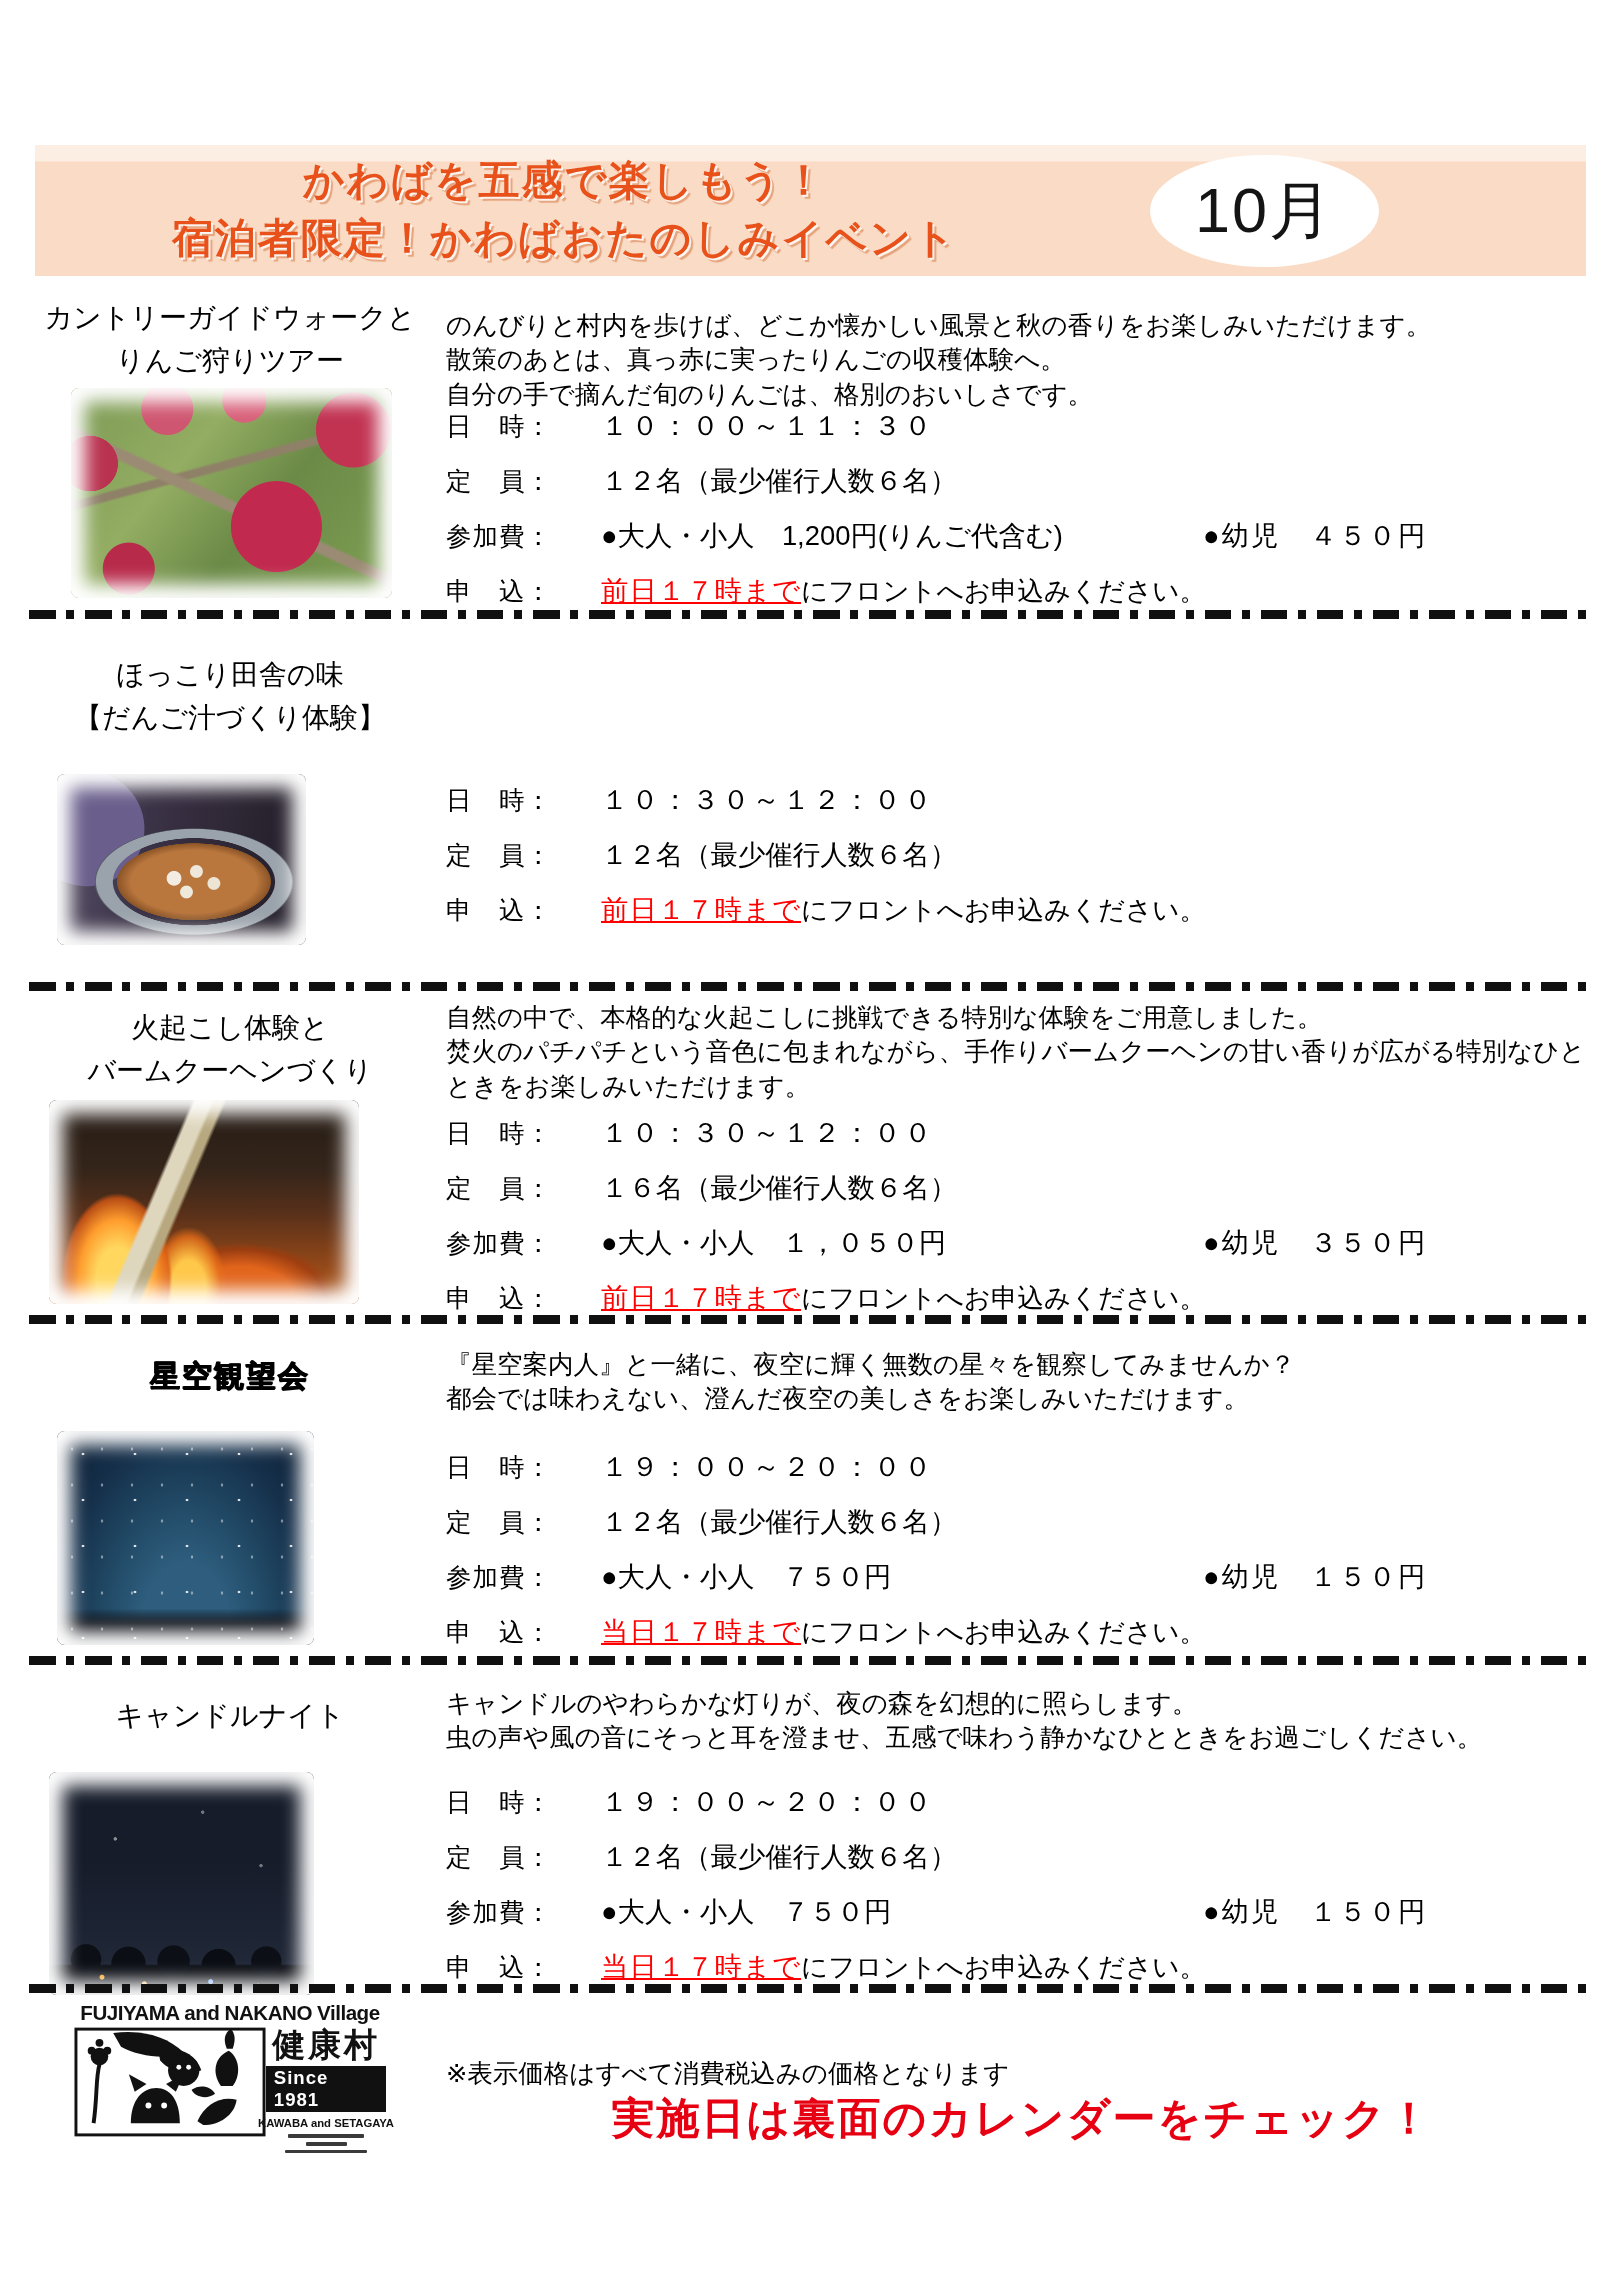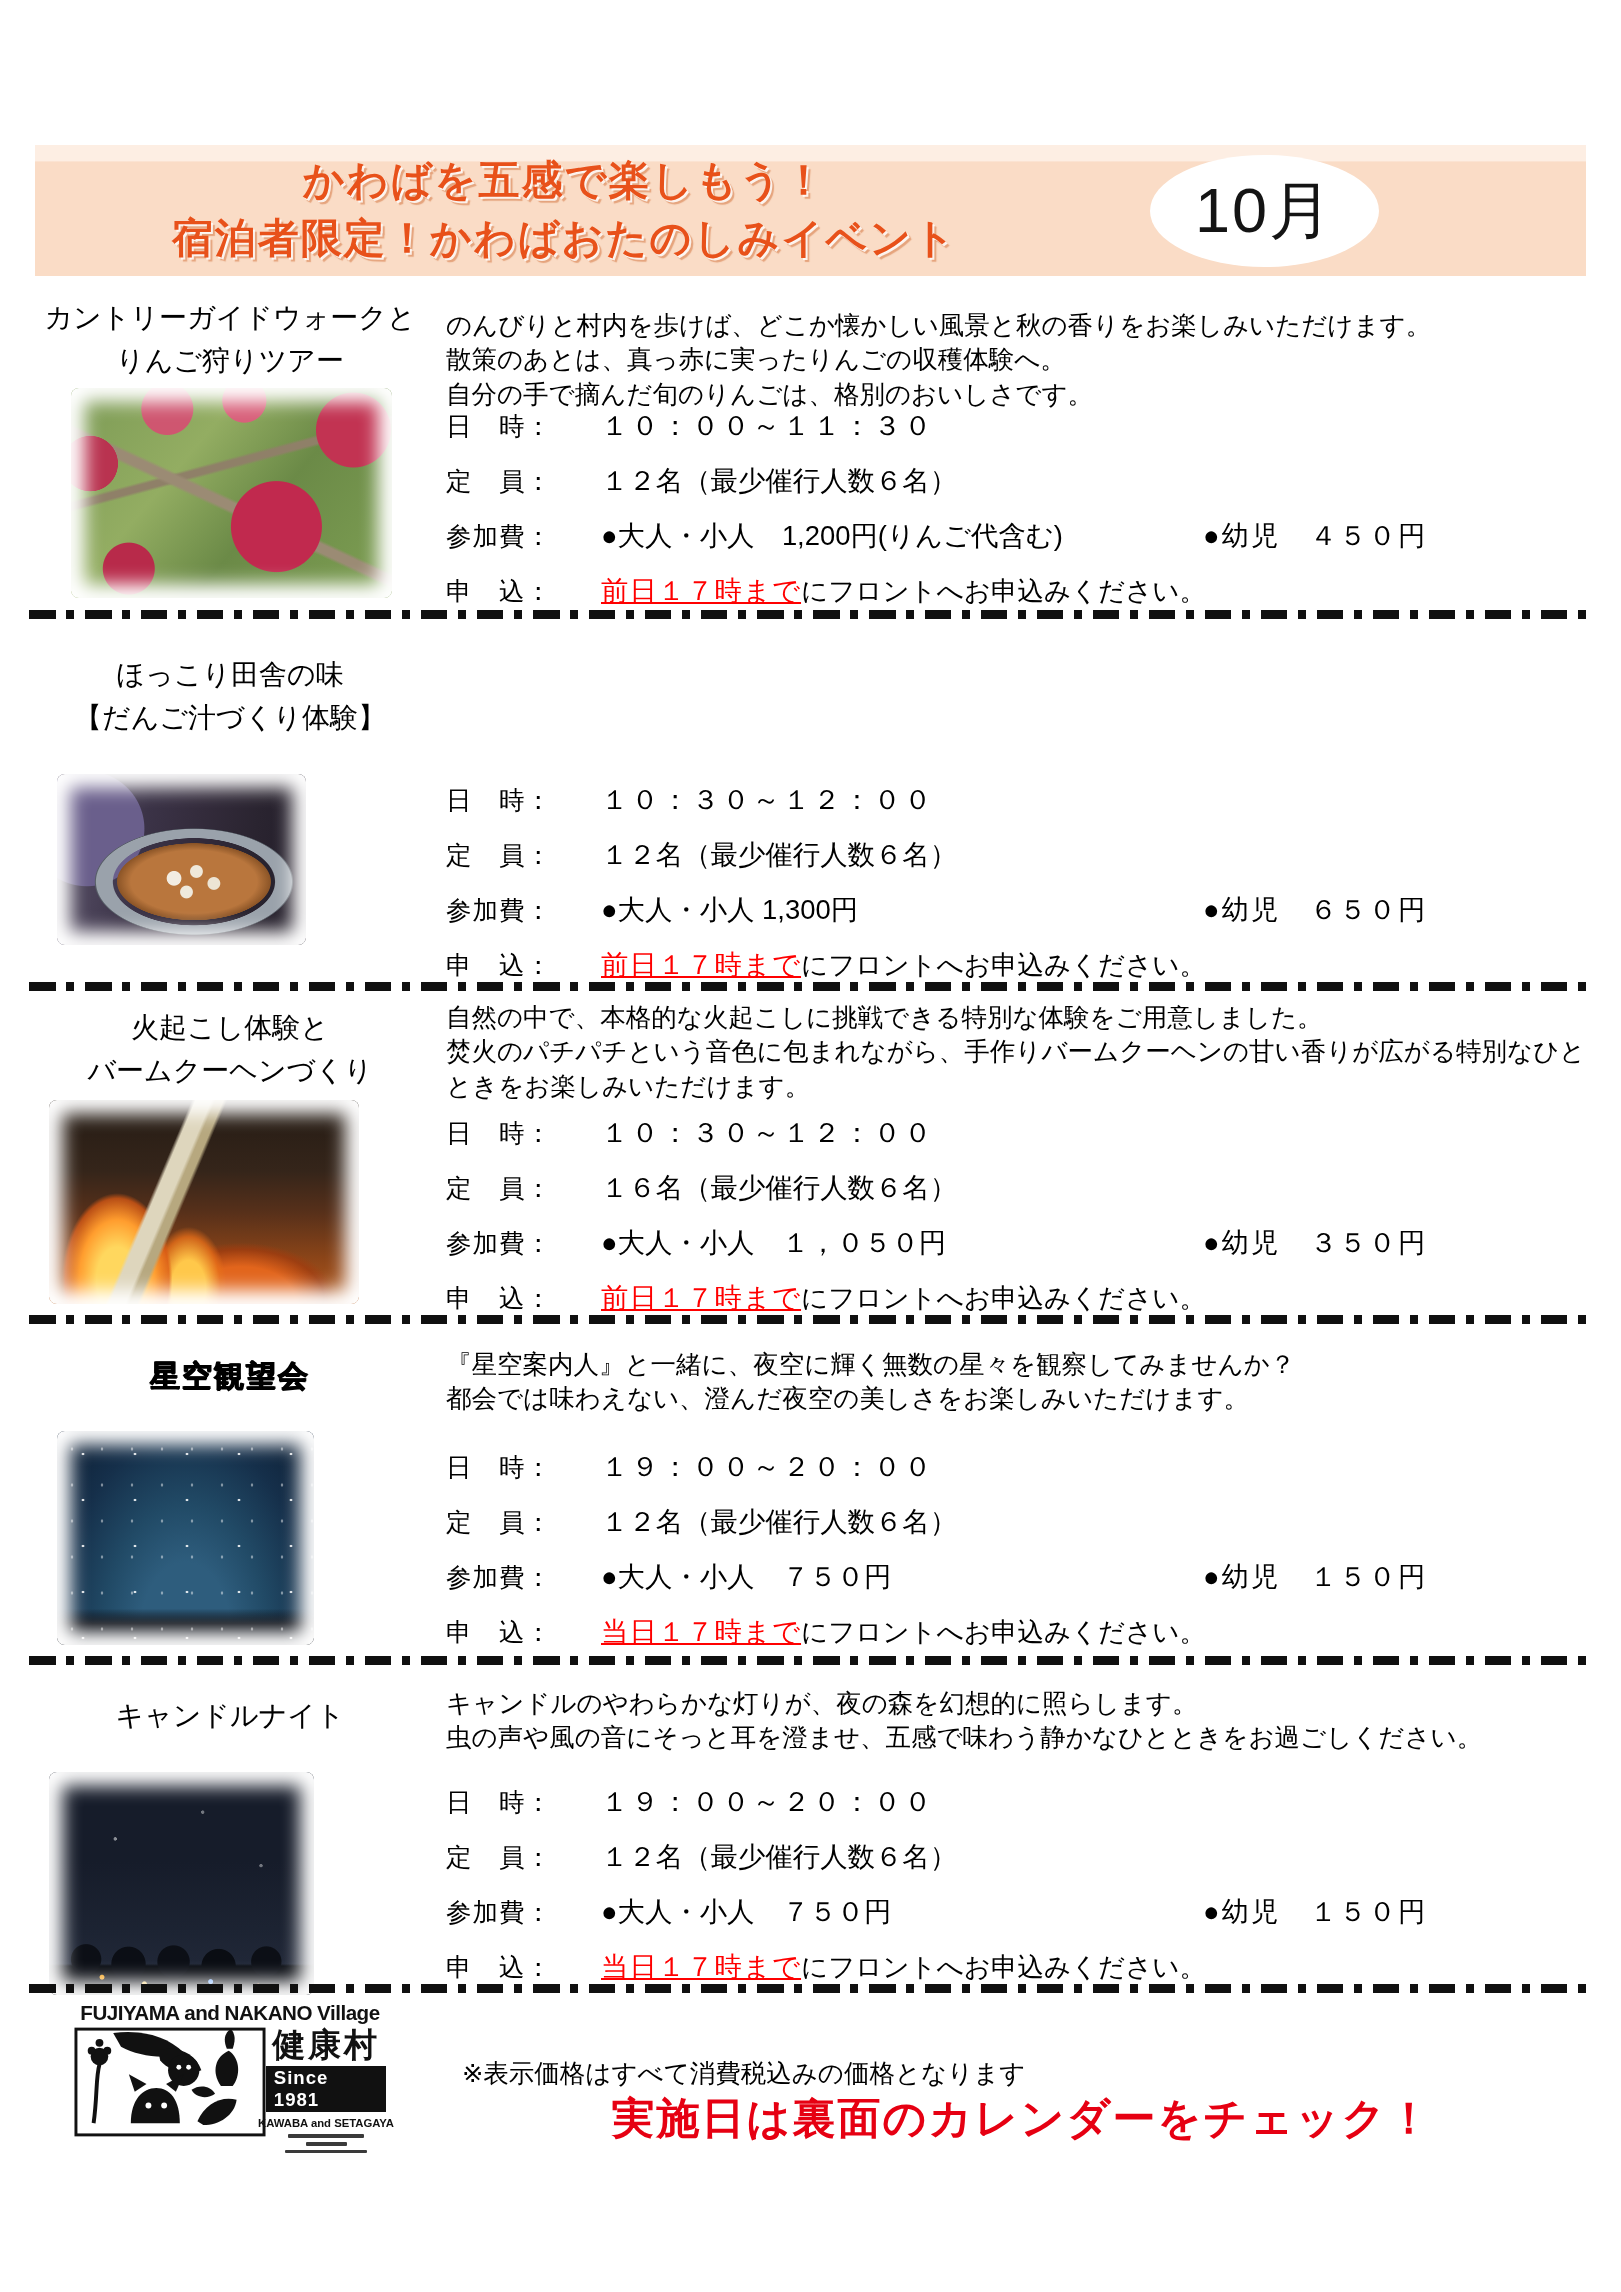--- a/index.html
+++ b/index.html
@@ -140,23 +140,20 @@
 【だんご汁づくり体験】</div>
   <div class="photo photo-dango" style="left:57px;top:774px;width:249px;height:171px;"></div>
   <div class="rows" style="top:782px;">
     <div class="row">
       <span class="lbl">日　時：</span><span class="val wide">１０：３０～１２：００</span>
     </div>
     <div class="row">
       <span class="lbl">定　員：</span><span class="val">１２名（最少催行人数６名）</span>
     </div>
     <div class="row">
-      <span class="lbl">参加費：</span><span class="val">●大人・小人 1,300円</span><span class="fee-child">●幼児　６５０円</span>
-    </div>
-    <div class="row">
       <span class="lbl">申　込：</span><span class="deadline">前日１７時まで</span><span class="apply-rest">にフロントへお申込みください。</span>
     </div>
   </div>
   <div class="divider" style="top:982px;"></div>
 
   <div class="ev-title" style="top:1006px;">火起こし体験と
 バームクーヘンづくり</div>
   <div class="photo photo-fire" style="left:49px;top:1100px;width:310px;height:204px;"></div>
   <div class="ev-desc" style="top:1000px;">自然の中で、本格的な火起こしに挑戦できる特別な体験をご用意しました。
 焚火のパチパチという音色に包まれながら、手作りバームクーヘンの甘い香りが広がる特別なひとときをお楽しみいただけます。</div>
@@ -247,17 +244,17 @@
         <div class="logo-since">Since 1981</div>
         <div class="logo-sub">KAWABA and SETAGAYA</div>
         <div class="small-print">
           <i style="width:76px;"></i>
             <i style="width:41px;"></i>
             <i style="width:82px;"></i>
         </div>
       </div>
     </div>
   </div>
-  <div class="note" style="top:2056px;margin-left:16px;">※表示価格はすべて消費税込みの価格となります</div>
+  <div class="note" style="top:2056px;">※表示価格はすべて消費税込みの価格となります</div>
   <div class="check-message">実施日は裏面のカレンダーをチェック！</div>
 
 </div>
 
 
 </body></html>

